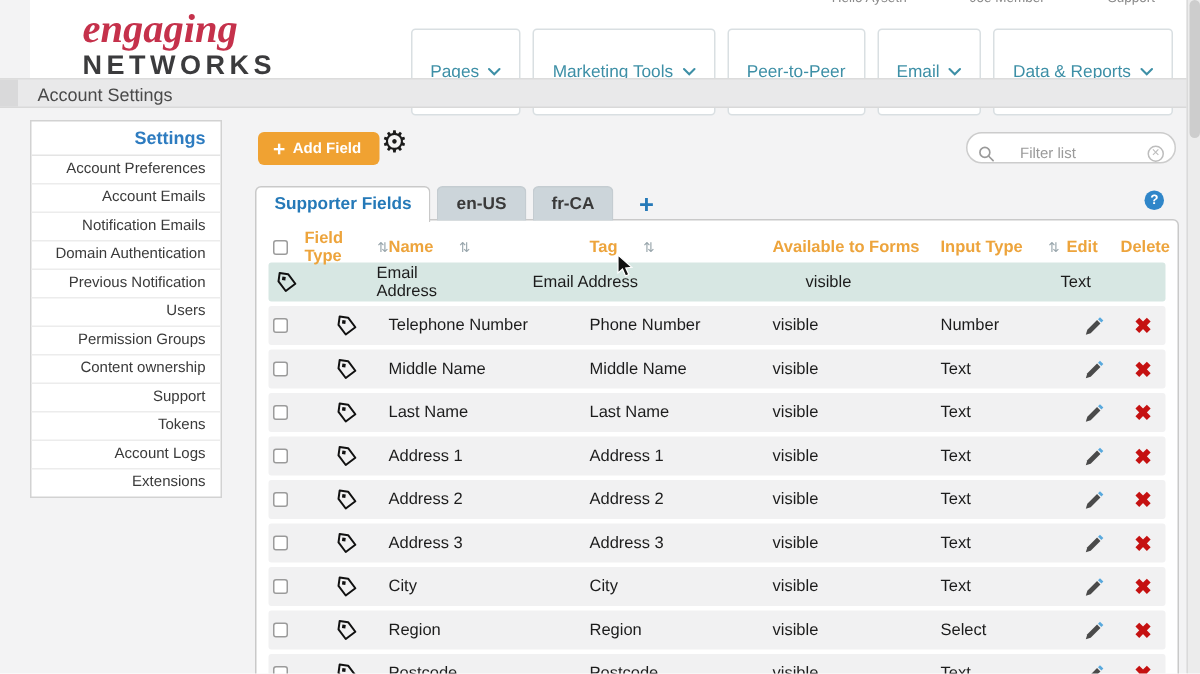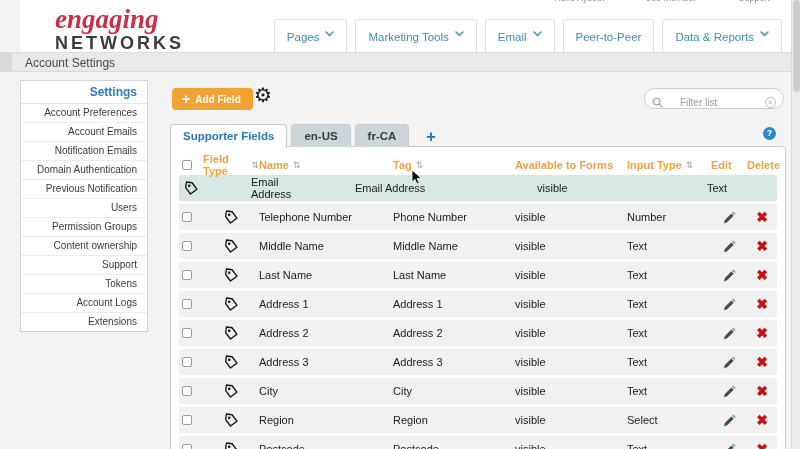--- a/index.html
+++ b/index.html
@@ -7,21 +7,21 @@
   body { position:relative; font-family:"Liberation Sans", sans-serif; background:#f3f3f4; }
 
   
   .header { position:absolute; top:0; left:0; right:0; height:52px; background:#fff;margin-left:20px; }
   .toplinks { position:absolute; top:-7px; right:30px; display:flex; gap:42px; font-size:9px; color:#8a8a8a; }
   .toplinks span { cursor:pointer; }
   .logo { position:absolute; left:35px; top:6px; line-height:1; }
   .logo-script { font-family:"Liberation Serif", serif; font-style:italic; font-weight:bold; font-size:27px; color:#c5314b; letter-spacing:0; }
   .logo-caps { font-family:"Liberation Sans", sans-serif; font-weight:bold; font-size:18px; color:#3b3b3d; letter-spacing:3px; margin-top:1px; }
   .nav { position:absolute; right:18px; top:19px; display:flex; gap:8px; }
-  .navbtn { display:flex; align-items:flex-start; gap:6px; background:#fff; border:1px solid #d9dfe2; border-radius:3px; padding:11px 12px; font-size:11.5px; color:#3d8fa6; font-family:inherit; cursor:pointer; }
+  .navbtn { display:flex; align-items:center; gap:6px; background:#fff; border:1px solid #d9dfe2; border-radius:3px; padding:22px 12px; font-size:11.5px; color:#3d8fa6; font-family:inherit; cursor:pointer; }
   .navbtn svg { display:block; }
 
   
   .crumbbar { position:absolute; top:52px; left:0; right:0; height:20px; background:#e9e9ea; border-top:1px solid #dcdcdc; border-bottom:1px solid #d9d9d9; }
   .crumbbar .edgeblock { position:absolute; left:0; top:0; width:12px; height:100%; background:#d9d9da; }
   .crumbbar .crumb { position:absolute; left:25px; top:3px; font-size:12px; color:#4a4a4a; }
 
   
   .content { position:absolute; top:72px; left:0; right:0; bottom:0; }
 
@@ -47,21 +47,21 @@
   .tabs { position:absolute; left:0; top:52px; display:flex; align-items:flex-end; z-index:3; }
   .tab { font-size:11.5px; font-weight:bold; padding:5px 12px 5px; border:1px solid #c4ccd1; border-bottom:none; border-radius:4px 4px 0 0; background:#ccd5da; color:#3a3a3a; margin-right:4px; cursor:pointer; position:relative; }
   .tab.active { background:#fff; color:#2579b8; border-color:#c9c9c9; padding-bottom:6px; margin-bottom:-1px; }
   .tab-plus { font-size:17px; font-weight:bold; color:#2579b8; margin-left:6px; margin-bottom:2px; cursor:pointer; line-height:1; }
   .help { position:absolute; right:10px; top:55px; width:13px; height:13px; border-radius:50%; background:#2f86c9; color:#fff; font-size:9px; font-weight:bold; text-align:center; line-height:13px; cursor:pointer; z-index:4; }
 
   
   .panel { position:absolute; left:0; right:0; top:74px; bottom:0; background:#fff; border:1px solid #c9c9c9; border-radius:0 4px 0 0; padding:6px 8px; }
   .thead, .trow { display:grid; grid-template-columns:24px 56px 134px 122px 112px 84px 36px 30px; align-items:center; }
   .thead { height:22px; font-size:11px; font-weight:bold; color:#eda43c; }
-  .thead .hcell { display:flex; align-items:center; gap:4px; }
+  .thead .hcell { display:flex; align-items:center; gap:17px; }
   .sort { color:#9aa7ad; font-size:9px; font-weight:normal; }
   .rows .trow { height:26px; background:#f1f1f2; border-radius:2px; margin-bottom:3px; font-size:11px; color:#1c1c1c; }
   .rows .trow.sel { background:#d7e7e3;gap:48px; }
   .cb { width:10px; height:10px; border:1px solid #9b9b9b; border-radius:2px; background:#fff; margin-left:3px; cursor:pointer; }
   .tagcell { display:flex; justify-content:center; }
   .namecell { position:relative; }
   .editcell, .delcell { display:flex; justify-content:center; }
   .pencil { cursor:pointer; display:block; }
   .delx { color:#c51111; font-size:14px; font-weight:bold; cursor:pointer; line-height:1; }
   .cursor-icon { position:absolute; left:160px; top:-7px; pointer-events:none; }
@@ -94,29 +94,29 @@
       </button>
 
       <button class="navbtn">
         <span>Marketing Tools</span>
         <svg class="chev" width="9" height="6" viewBox="0 0 9 6">
           <path d="M1 1l3.5 3.5L8 1" stroke="#3d8fa6" stroke-width="1.4" fill="none" stroke-linecap="round"></path>
         </svg>
       </button>
 
       <button class="navbtn">
+        <span>Peer-to-Peer</span>
+
+      </button>
+
+      <button class="navbtn">
         <span>Email</span>
         <svg class="chev" width="9" height="6" viewBox="0 0 9 6">
           <path d="M1 1l3.5 3.5L8 1" stroke="#3d8fa6" stroke-width="1.4" fill="none" stroke-linecap="round"></path>
         </svg>
-      </button>
-
-      <button class="navbtn">
-        <span>Peer-to-Peer</span>
-
       </button>
 
       <button class="navbtn">
         <span>Data &amp; Reports</span>
         <svg class="chev" width="9" height="6" viewBox="0 0 9 6">
           <path d="M1 1l3.5 3.5L8 1" stroke="#3d8fa6" stroke-width="1.4" fill="none" stroke-linecap="round"></path>
         </svg>
       </button>
     </div>
 </div>

